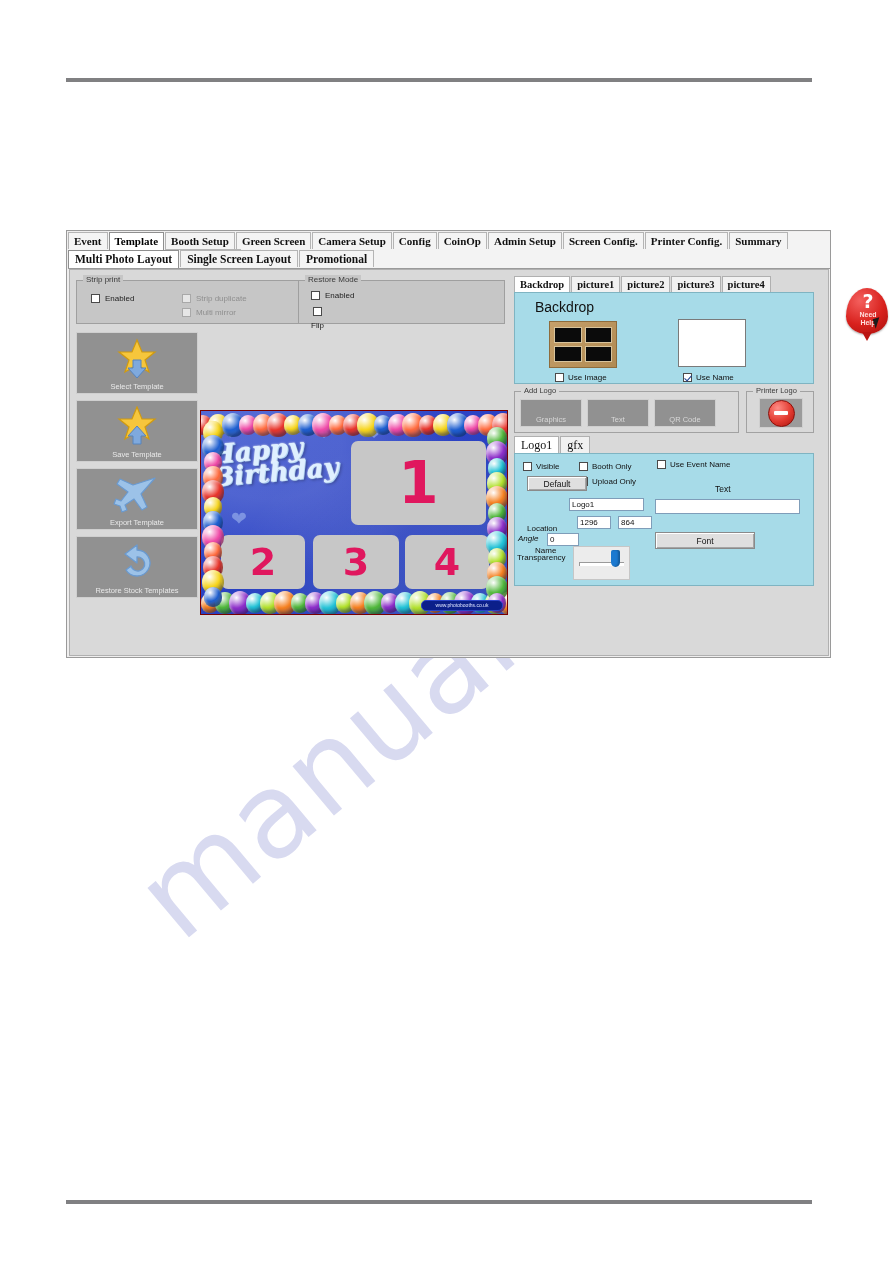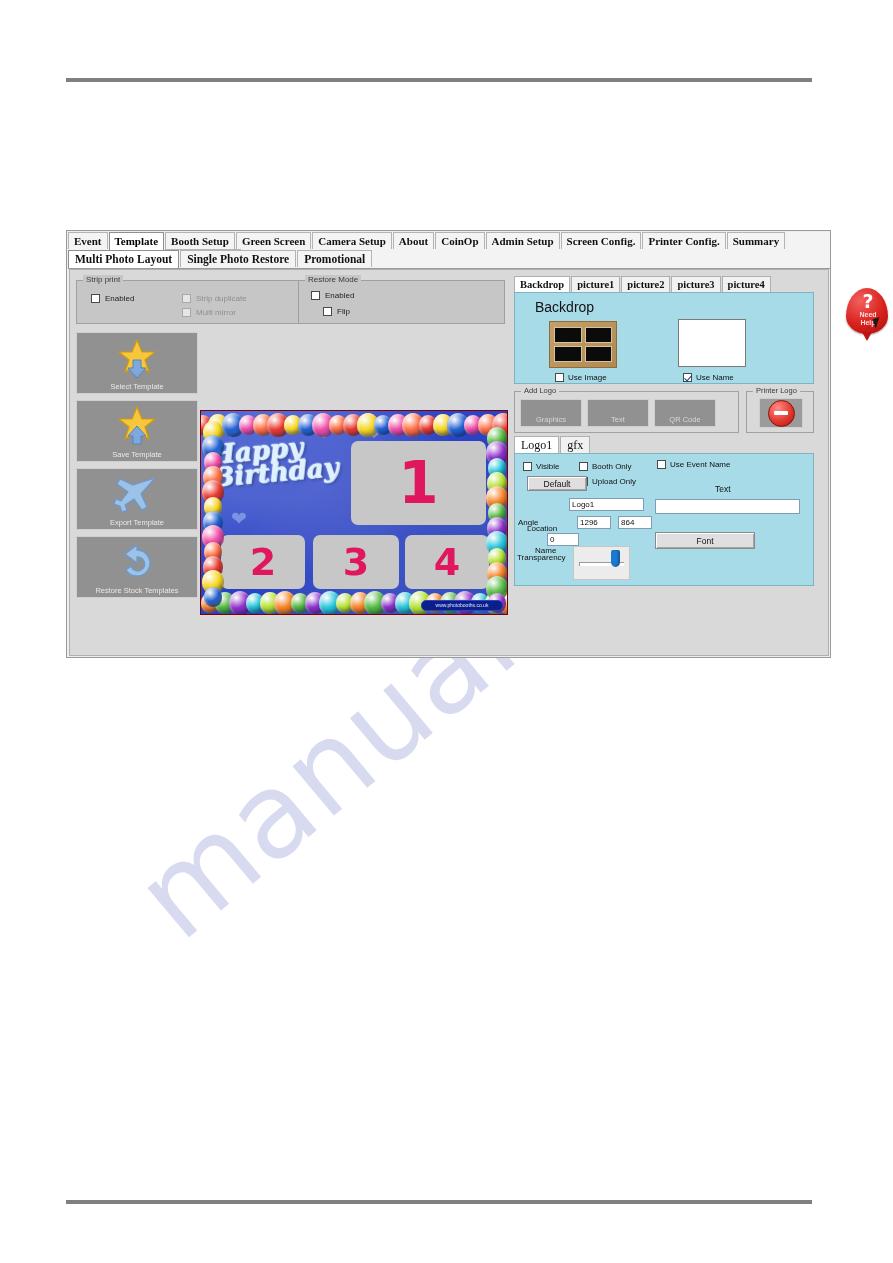--- a/index.html
+++ b/index.html
@@ -246,21 +246,21 @@
     position:absolute;background:#dfdfdf;border:1px solid #8a8a8a;box-sizing:border-box;
     display:flex;align-items:center;justify-content:center;font-size:8.5px;color:#111;
     box-shadow:inset 1px 1px 0 #fff, inset -1px -1px 0 #a5a5a5;
   }
   #btn-default{left:12px;top:22px;width:60px;height:15px;}
   #btn-font   {left:140px;top:78px;width:100px;height:17px;}
 
   .lp-label{position:absolute;font-size:8px;color:#111;}
   #lbl-name{left:20px;top:45px;margin-top:47px;}
   #lbl-location{left:12px;top:70px;}
-  #lbl-angle{left:3px;top:64px;}
+  #lbl-angle{left:3px;top:80px;font-style:italic;}
   #lbl-transparency{left:2px;top:99px;}
   #lbl-text{left:200px;top:30px;font-size:8.5px;}
 
   .tfield{
     position:absolute;background:#fff;border:1px solid #7f9db9;box-sizing:border-box;
     font-size:8px;color:#111;padding:0 2px;line-height:12px;height:13px;overflow:hidden;
     font-family:"Liberation Sans",sans-serif;white-space:nowrap;
   }
   #fld-name     {left:54px;top:44px;width:75px;}
   #fld-loc-x    {left:62px;top:62px;width:34px;}
@@ -289,32 +289,32 @@
 </div>
 
 <div class="app-window">
 
   <div class="tabbar">
     <div class="tab">Event</div>
     <div class="tab active">Template</div>
     <div class="tab">Booth Setup</div>
     <div class="tab">Green Screen</div>
     <div class="tab">Camera Setup</div>
-    <div class="tab">About</div>
+    <div class="tab">Config</div>
     <div class="tab">CoinOp</div>
     <div class="tab">Admin Setup</div>
     <div class="tab">Screen Config.</div>
     <div class="tab">Printer Config.</div>
     <div class="tab">Summary</div>
     <div class="tab">Plus Features</div>
   </div>
 
   <div class="subtabbar">
     <div class="tab active">Multi Photo Layout</div>
-    <div class="tab">Single Photo Restore</div>
+    <div class="tab">Single Screen Layout</div>
     <div class="tab">Promotional</div>
   </div>
 
   <div class="client">
 
     <div class="groupbox" id="grp-strip">
       <span class="gb-title">Strip print</span>
       <div class="cbrow" style="left:14px;top:13px;">
         <span class="cbx"></span>
         <span>Enabled</span>
@@ -328,21 +328,21 @@
         <span>Multi mirror</span>
       </div>
     </div>
 
     <div class="groupbox" id="grp-portrait">
       <span class="gb-title">Restore Mode</span>
       <div class="cbrow" style="left:12px;top:10px;">
         <span class="cbx"></span>
         <span>Enabled</span>
       </div>
-      <div class="cbrow" style="left:24px;top:26px;">
+      <div class="cbrow" style="left:12px;top:26px;flex-direction:column;">
         <span class="cbx"></span>
         <span>Flip</span>
       </div>
     </div>
 
     <div class="bigbtn" id="btn-save">
       <span class="ico">
         <svg width="52" height="42" viewBox="0 0 52 42">
           <polygon points="26,1 31,13 44,13 34,21 38,33 26,26 14,33 18,21 8,13 21,13" fill="#f6c63c" stroke="#d09a10" stroke-width="1.2"></polygon>
           <path d="M26,20 l9,10 h-5 v8 h-8 v-8 h-5 z" fill="#7fa9dd" stroke="#5784bd" stroke-width="1"></path>

